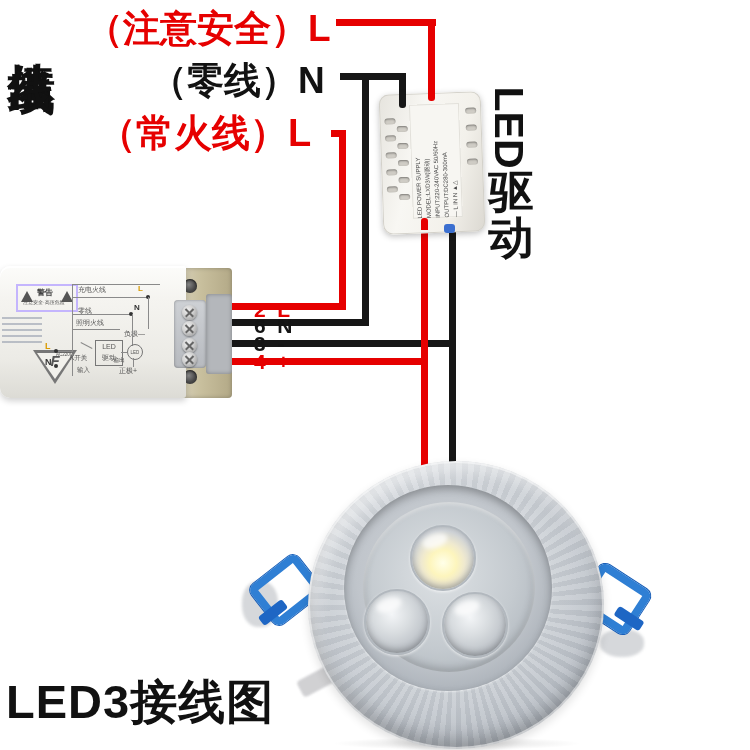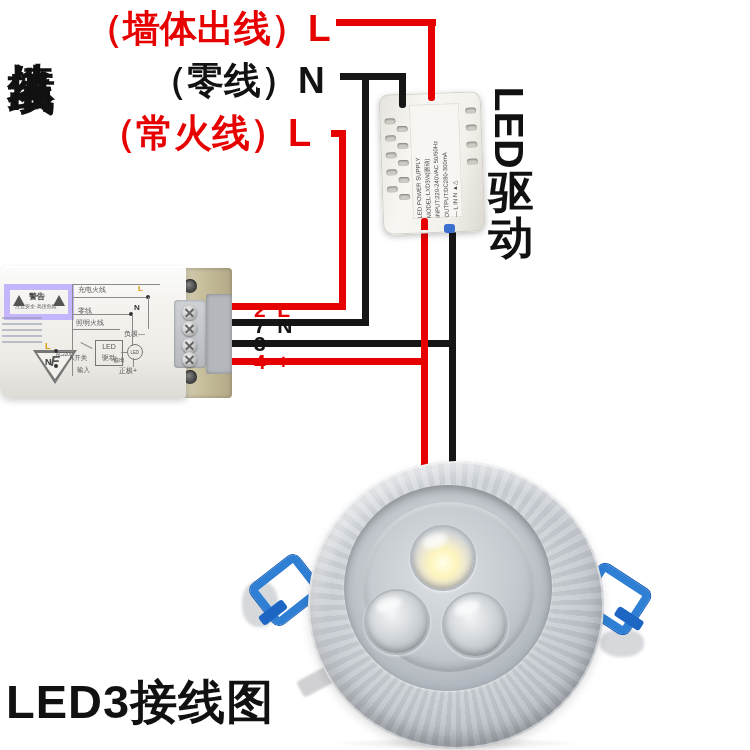--- a/index.html
+++ b/index.html
@@ -42,21 +42,21 @@
         box-shadow:inset 0 0 4px rgba(0,0,0,.3);}
   .tblock{left:174px;top:300px;width:32px;height:68px;z-index:6;border-radius:4px;
         background:linear-gradient(180deg,#ced1d5,#b7babf);box-shadow:inset 0 0 3px rgba(0,0,0,.35);}
   .screw{position:absolute;left:8px;width:15px;height:15px;border-radius:50%;
         background:radial-gradient(circle at 38% 35%,#f2f2f2 0%,#cfcfcf 45%,#8e8e8e 100%);
         box-shadow:0 1px 2px rgba(0,0,0,.4);}
   .screw::before,.screw::after{content:"";position:absolute;left:2px;top:7px;width:11px;height:1.6px;background:#666;}
   .screw::before{transform:rotate(45deg);} .screw::after{transform:rotate(-45deg);}
   
   .pr{position:absolute;color:#555;white-space:nowrap;z-index:6;}
-  .warnbox{left:4px;top:284px;width:58px;height:24px;border:6px solid #c4b5fd;z-index:6;}
+  .warnbox{left:16px;top:284px;width:58px;height:24px;border:2px solid #c4b5fd;z-index:6;}
   .wtri{position:absolute;width:0;height:0;border-left:6px solid transparent;border-right:6px solid transparent;border-bottom:11px solid #555;}
   .dline{position:absolute;background:#8a8a8a;z-index:6;}
   .ddot{position:absolute;width:4px;height:4px;border-radius:50%;background:#333;z-index:6;}
   .dbox{position:absolute;border:1px solid #777;z-index:6;text-align:center;color:#555;}
   .dcirc{position:absolute;border:1px solid #777;border-radius:50%;z-index:6;display:flex;align-items:center;justify-content:center;color:#555;}
   .ftri{left:33px;top:350px;width:44px;height:34px;z-index:6;
         background:#777;clip-path:polygon(0 0,100% 0,50% 100%);display:flex;justify-content:center;}
   .ftri .inner{margin-top:3px;width:36px;height:26px;background:#f2f1ec;clip-path:polygon(0 0,100% 0,50% 100%);
         display:flex;justify-content:center;}
   .ftri .f{font-style:italic;font-weight:700;font-size:15px;color:#555;margin-top:-1px;}
@@ -103,41 +103,41 @@
   .smudge{left:298px;top:672px;width:38px;height:18px;background:#b9b9bd;opacity:.65;
         transform:rotate(-28deg);filter:blur(1px);border-radius:4px;z-index:1;}
   .yel{color:#d99a00;}
 </style>
 </head>
 <body>
 
 <div id="stage">
 
   <div class="abs wall">墙体出线</div>
-  <div class="abs toplab lab-red sw-live">（墙体出线）L</div>
+  <div class="abs toplab lab-red sw-live">（注意安全）L</div>
   <div class="abs toplab lab-red c-live">（常火线）L</div>
   <div class="abs toplab lab-blk neutral">（零线）N</div>
 
   <div class="wire wr z2" style="left:336px;top:19px;width:100px;height:7px;"></div>
   <div class="wire wb z2" style="left:340px;top:73px;width:66px;height:7px;"></div>
   <div class="wire wr z2" style="left:331px;top:130px;width:15px;height:7px;"></div>
   <div class="wire wr z2" style="left:195px;top:303px;width:151px;height:7px;"></div>
   <div class="wire wb z2" style="left:195px;top:319px;width:174px;height:7px;"></div>
   <div class="wire wb z2" style="left:195px;top:340px;width:261px;height:7px;"></div>
   <div class="wire wr z2" style="left:195px;top:358px;width:233px;height:7px;"></div>
 
   <div class="wire wb z3" style="left:399px;top:73px;width:7px;height:32px;"></div>
   <div class="wire wb z3" style="left:362px;top:73px;width:7px;height:253px;"></div>
   <div class="wire wb z3" style="left:449px;top:224px;width:7px;height:240px;"></div>
   <div class="wire wr z4" style="left:428px;top:19px;width:7px;height:84px;"></div>
   <div class="wire wr z4" style="left:339px;top:130px;width:7px;height:180px;"></div>
   <div class="wire wr z4" style="left:421px;top:224px;width:7px;height:242px;"></div>
 
   <div class="abs tlab" style="left:254px;top:298px;color:#e60000;">2  L</div>
-  <div class="abs tlab" style="left:254px;top:314px;color:#141414;">7  N</div>
+  <div class="abs tlab" style="left:254px;top:314px;color:#141414;">6  N</div>
   <div class="abs tlab" style="left:254px;top:332px;color:#141414;">3  -</div>
   <div class="abs tlab" style="left:254px;top:350px;color:#e60000;">4  +</div>
 
   <div class="abs bracket"></div>
   <div class="abs shole" style="left:183px;top:279px;"></div>
   <div class="abs shole" style="left:183px;top:370px;"></div>
   <div class="abs rearmetal"></div>
   <div class="abs ctrl"></div>
   <div class="abs tblock">
     <div class="screw" style="top:5px;"></div>

